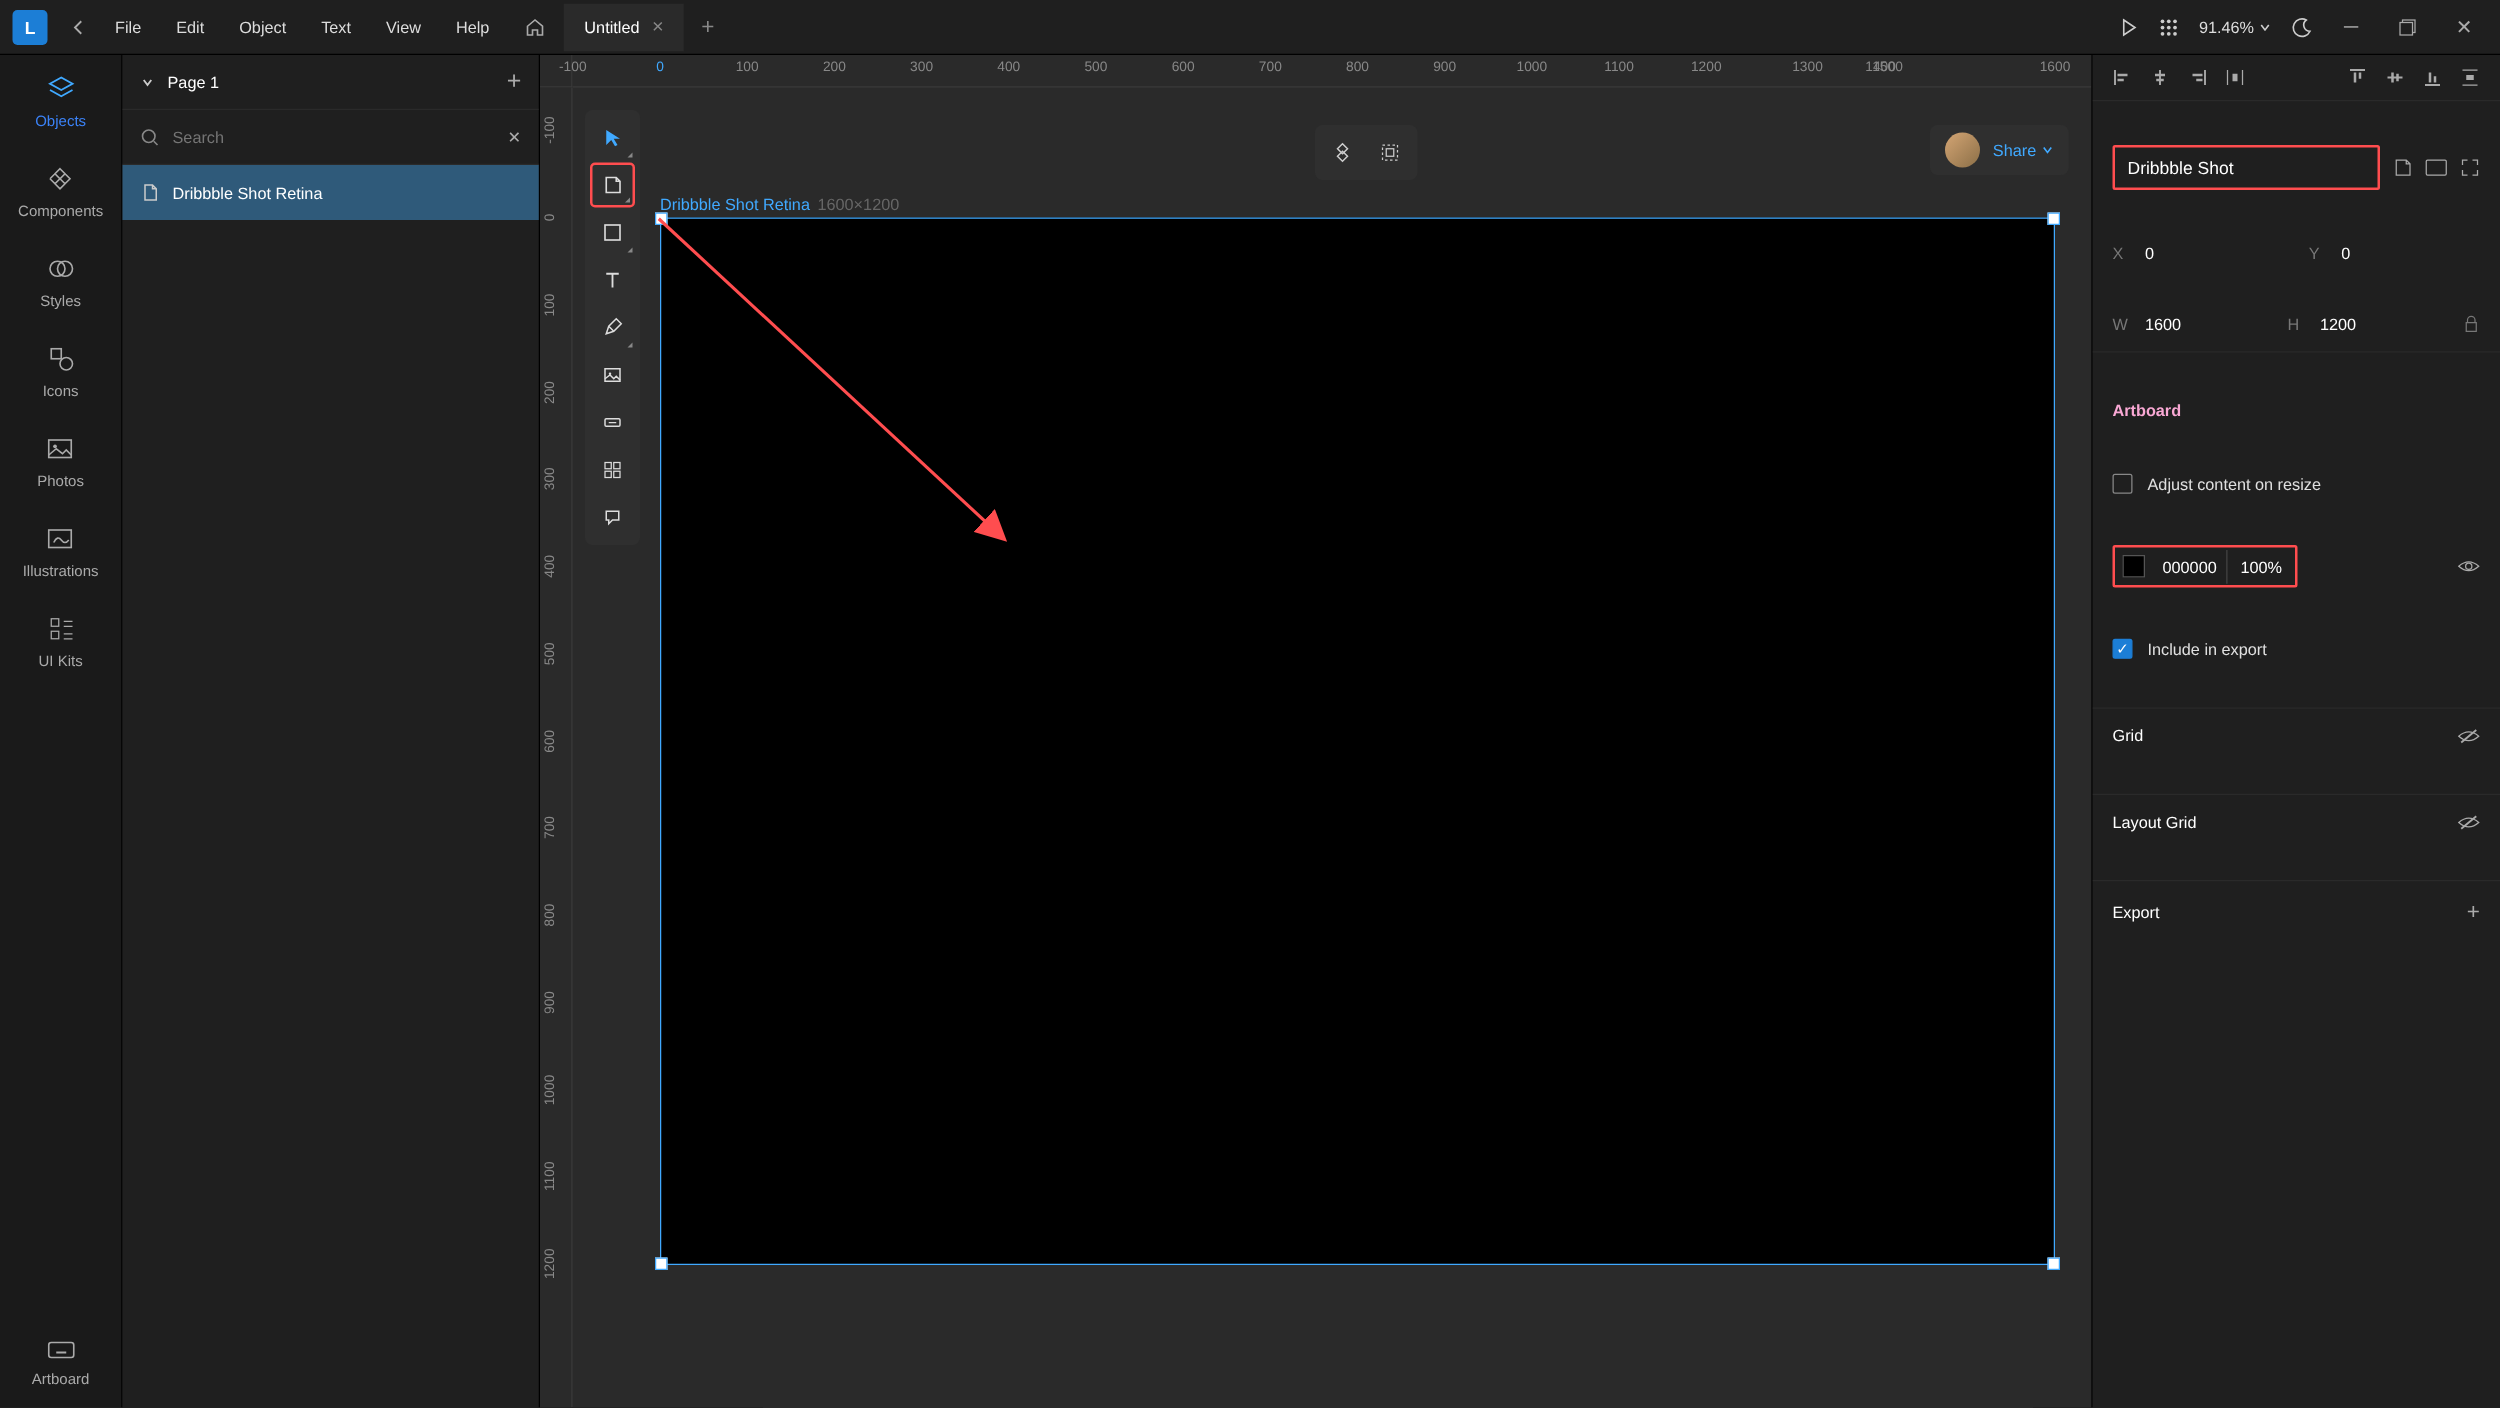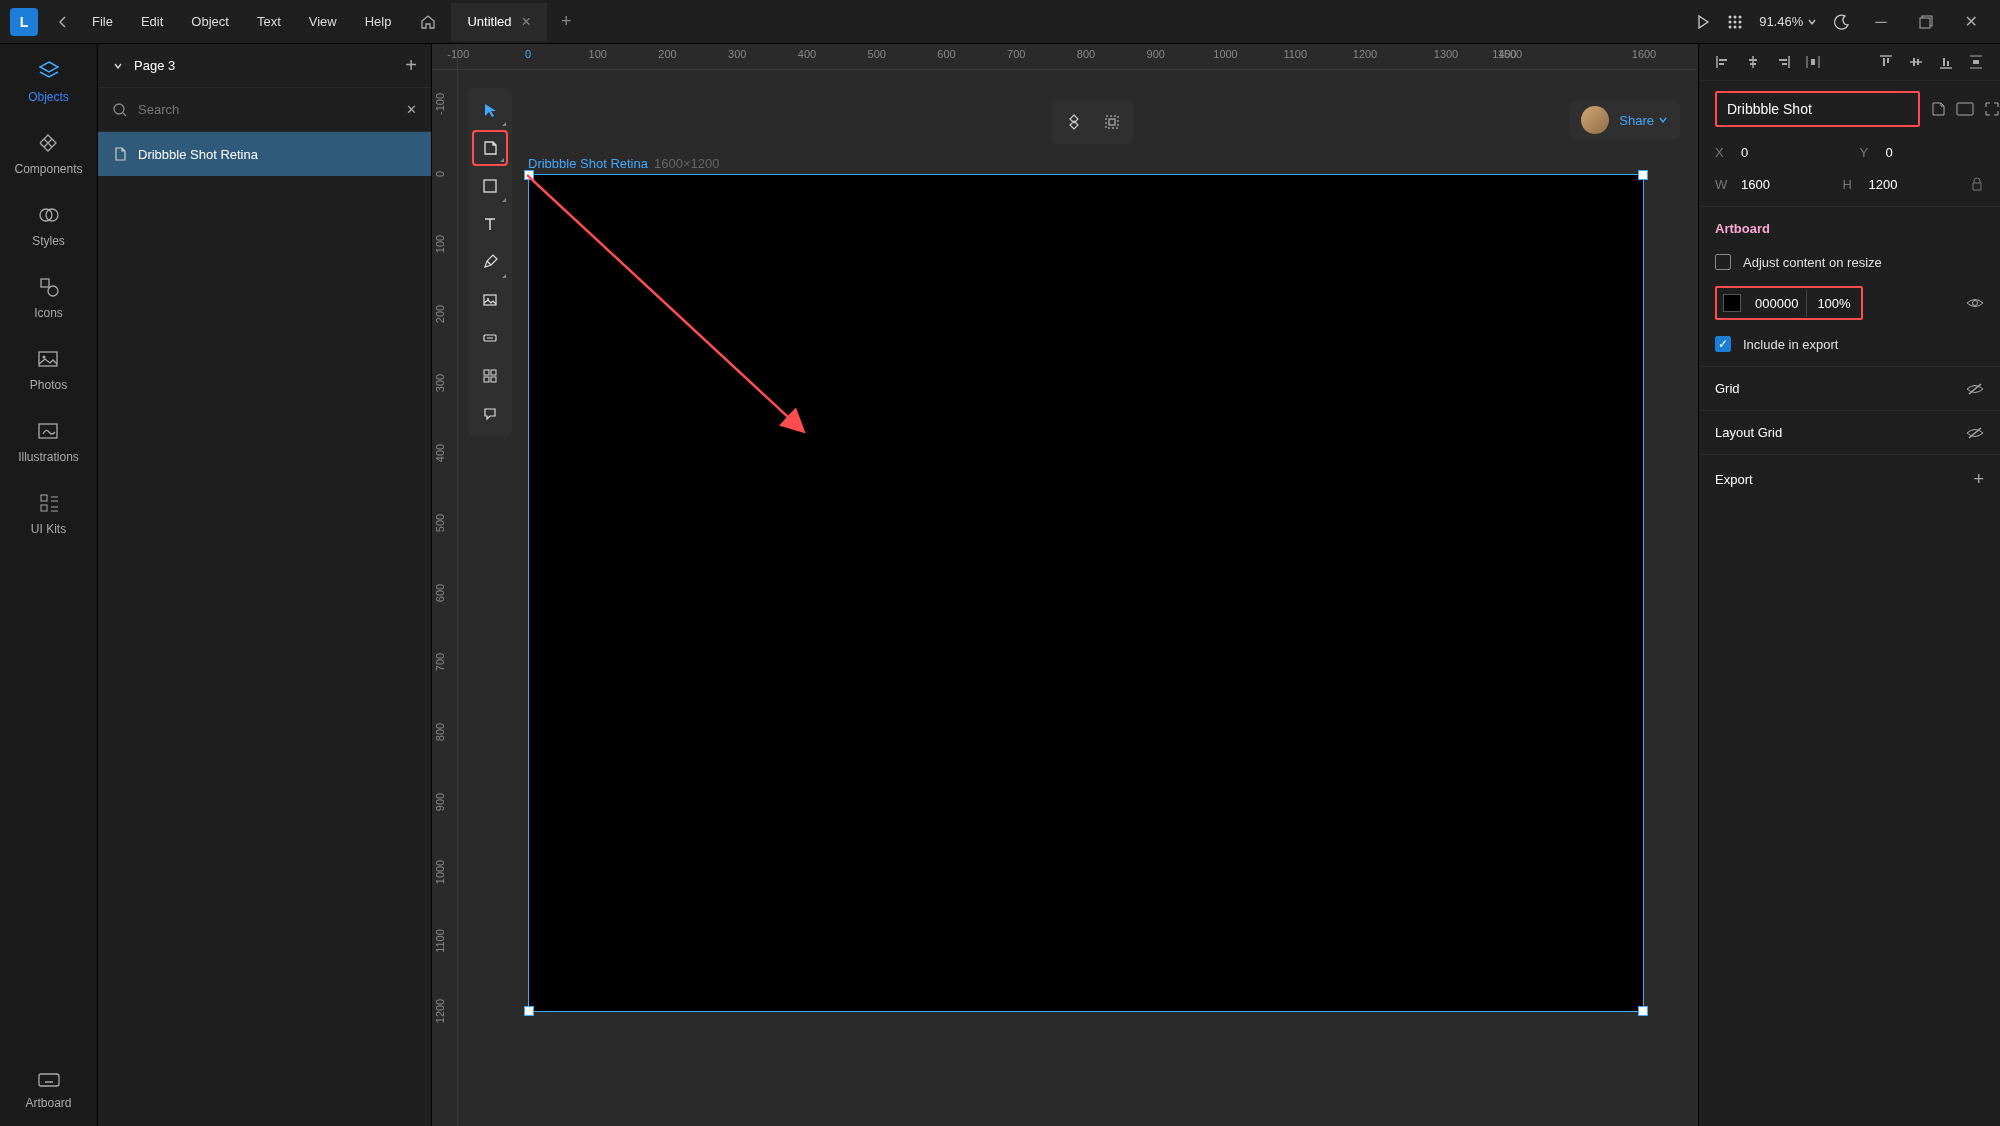--- a/index.html
+++ b/index.html
@@ -72,21 +72,21 @@
 
 .center-float { position: absolute; top: 56px; left: 620px; background: #2f2f2f; border-radius: 6px; display: flex; padding: 6px; gap: 6px; }
 .center-float .btn { width: 32px; height: 32px; display: flex; align-items: center; justify-content: center; color: #ccc; cursor: pointer; }
 
 
 .share-float { position: absolute; top: 56px; right: 18px; background: #2f2f2f; border-radius: 6px; display: flex; align-items: center; padding: 6px 12px; gap: 10px; }
 .avatar { width: 28px; height: 28px; border-radius: 50%; background: linear-gradient(135deg,#d4a574,#8b6f47); }
 .share-btn { color: #40a9ff; font-weight: 500; display: flex; align-items: center; gap: 4px; }
 
 
-.inspector { width: 302px; background: #1f1f1f; border-left: 1px solid #000; display: flex; flex-direction: column; overflow-y: auto; }
+.inspector { width: 327px; background: #1f1f1f; border-left: 1px solid #000; display: flex; flex-direction: column; overflow-y: auto; gap: 25px; }
 .align-row { padding: 10px 16px; display: flex; gap: 14px; border-bottom: 1px solid #2a2a2a; }
 .align-row .group { display: flex; gap: 14px; }
 .align-row .sep { flex: 1; }
 .align-btn { color: #aaa; cursor: pointer; font-size: 15px; }
 .name-row { padding: 10px 16px; display: flex; align-items: center; gap: 10px; }
 .name-input { flex: 1; background: #1f1f1f; border: 2px solid #ff4d4f; padding: 8px 10px; color: #fff; font-size: 14px; border-radius: 2px; }
 .name-row .icon-btn { color: #aaa; cursor: pointer; font-size: 16px; }
 .coord-row { padding: 8px 16px; display: flex; gap: 20px; }
 .coord { display: flex; align-items: center; gap: 10px; flex: 1; }
 .coord .lbl { color: #777; width: 16px; }
@@ -260,21 +260,21 @@
     </div>
   </div>
 
   <div class="left-panel">
     <div class="page-header">
       <span class="chev">
         <svg width="12" height="12" viewBox="0 0 12 12">
             <path d="M3 4 L6 8 L9 4" stroke="#ccc" stroke-width="1.5" fill="none"></path>
           </svg>
       </span>
-      <span class="title">Page 3</span>
+      <span class="title">Page 1</span>
       <span class="add">+</span>
     </div>
     <div class="search-row">
       <span>
         <svg width="16" height="16" viewBox="0 0 16 16">
             <circle cx="7" cy="7" r="5" stroke="#888" stroke-width="1.3" fill="none"></circle>
             <line x1="11" y1="11" x2="14" y2="14" stroke="#888" stroke-width="1.3"></line>
           </svg>
       </span>
       <input placeholder="Search" style="">

